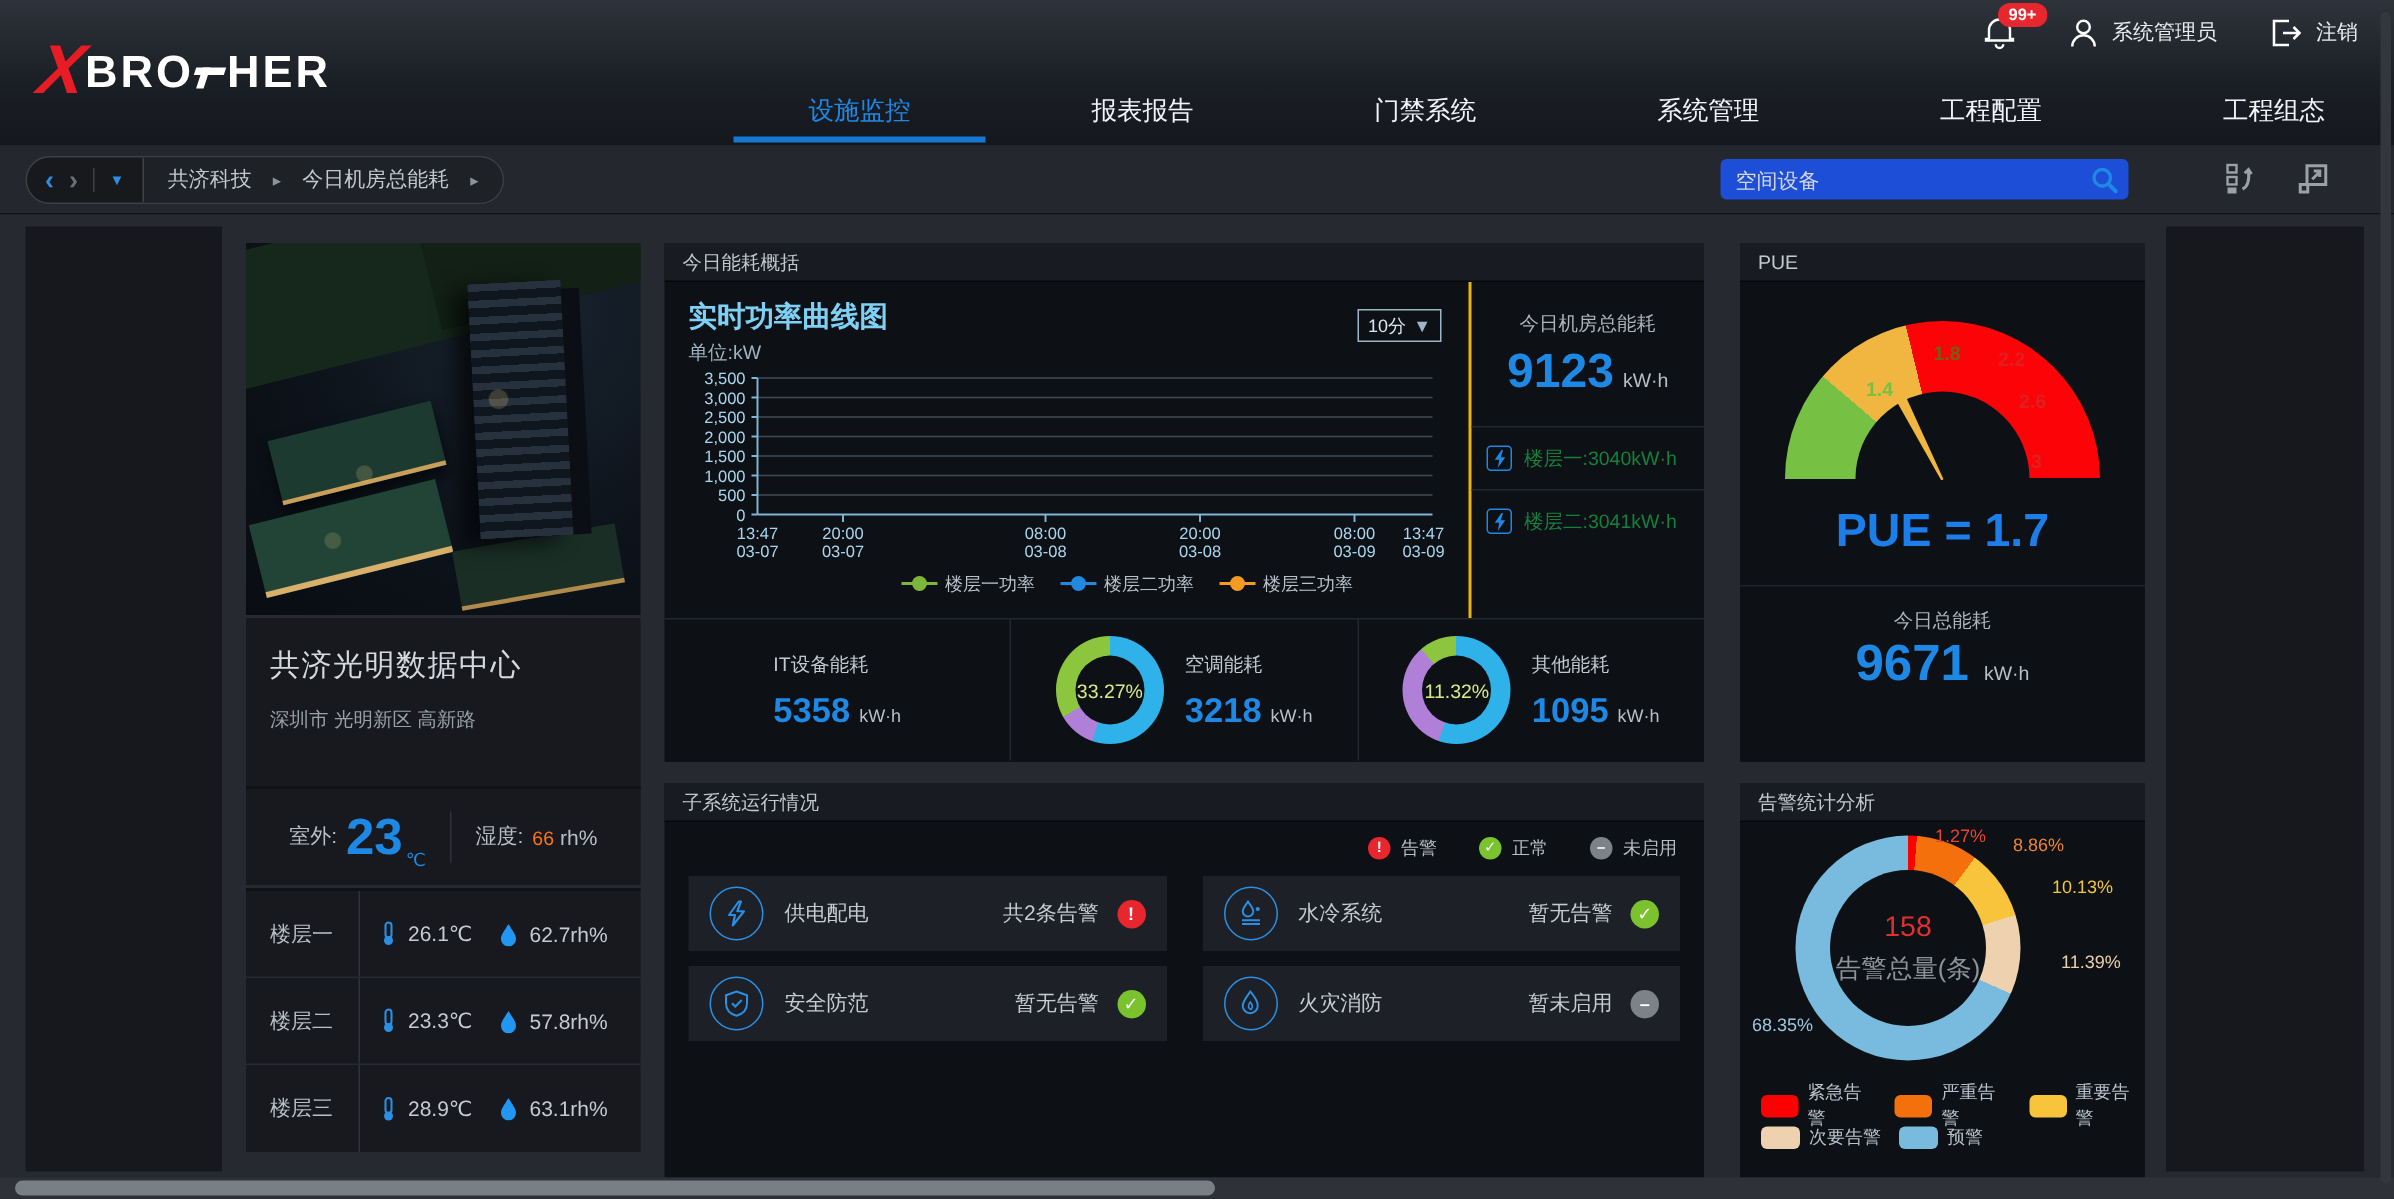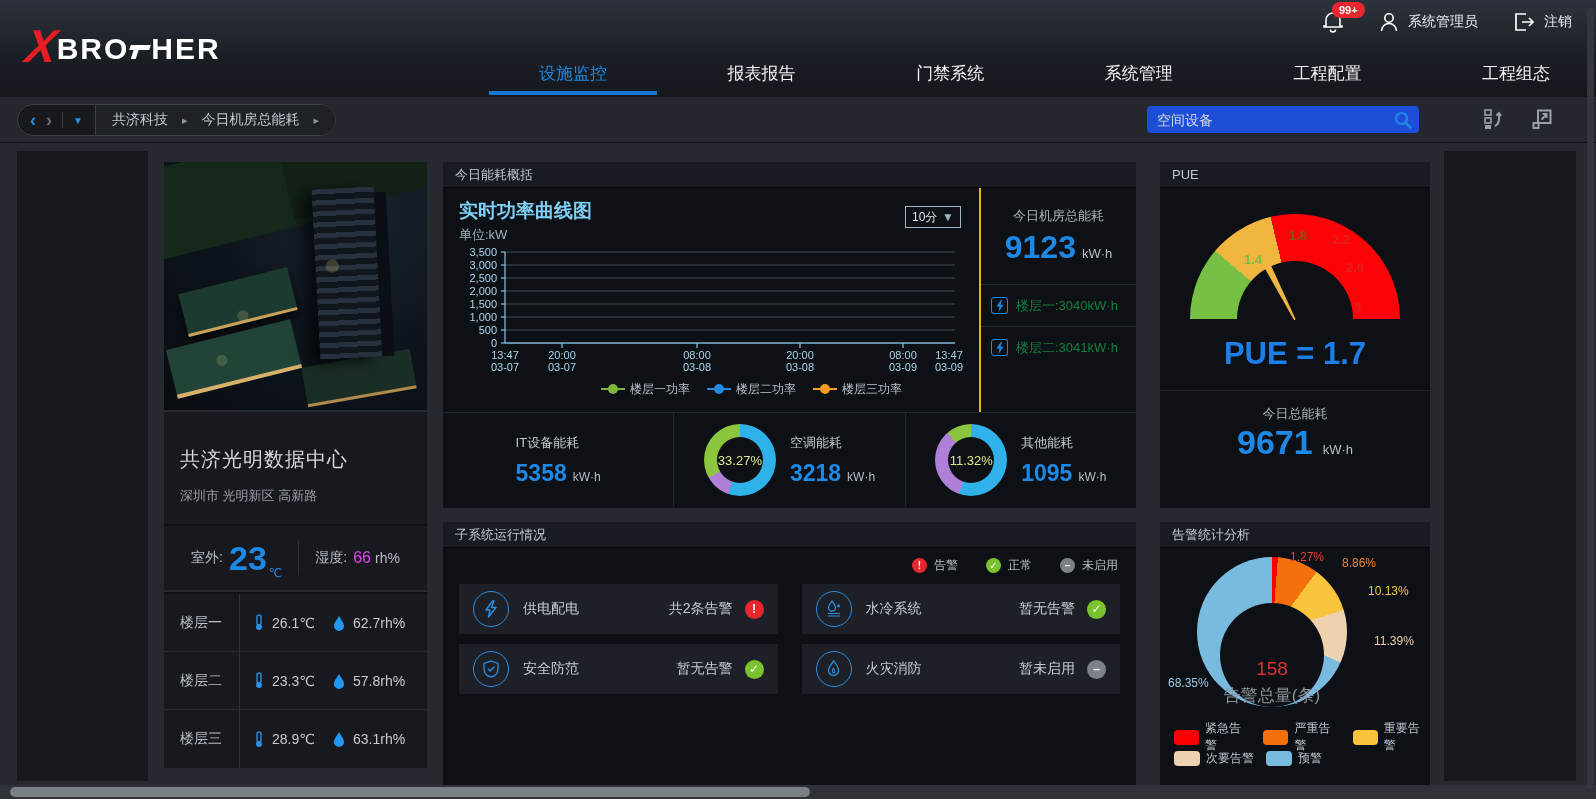--- a/index.html
+++ b/index.html
@@ -71,30 +71,30 @@
   .bimg .pod1 { position:absolute; left:18px; top:118px; width:112px; height:44px; transform:rotate(-14deg);
     background:#1d3a30; border-bottom:3px solid #c8a05a; box-shadow:0 6px 10px #0009; }
   .bimg .pod2 { position:absolute; left:6px; top:172px; width:128px; height:50px; transform:rotate(-14deg);
     background:#214437; border-bottom:4px solid #d8b06a; }
   .bimg .pod3 { position:absolute; left:140px; top:196px; width:110px; height:40px; transform:rotate(-10deg);
     background:#1a2e26; border-bottom:3px solid #b08a4a; }
   .bimg .glow { position:absolute; left:0; top:0; width:100%; height:100%;
     background:radial-gradient(circle at 64% 42%, #f7d98b33 0 6px, transparent 7px),
                radial-gradient(circle at 30% 62%, #f7d98b2e 0 5px, transparent 6px),
                radial-gradient(circle at 22% 80%, #f7d98b2a 0 5px, transparent 6px); }
-  .sitebox { position:absolute; top:250px; left:0; width:263px; height:142px; background:#17191e; padding:34px 16px 0; }
+  .sitebox { position:absolute; top:250px; left:0; width:263px; height:142px; background:#17191e; padding:18px 16px 0; }
   .sitename { color:#d5d9de; font-size:20px; letter-spacing:1px; }
   .siteaddr { color:#9aa0a8; font-size:13px; margin-top:14px; }
   .weather { position:absolute; top:362px; left:0; width:263px; height:66px; background:#17191e;
     display:flex; align-items:center; justify-content:center; border-top:2px solid #101114; }
   .wl { color:#b9bfc7; font-size:14px; }
   .wtemp { color:#1e88e5; font-size:34px; font-weight:bold; margin:0 2px 0 6px; }
   .wunit { color:#1e88e5; font-size:12px; align-self:flex-end; margin-bottom:10px; }
   .wdiv { width:1px; height:34px; background:#2e333a; margin:0 16px; }
-  .whum { color:#d946ef; font-size:16px; margin:0 4px 0 6px; }
+  .whum { color:#f97316; font-size:13px; margin:0 4px 0 6px; }
   .wrh { color:#b9bfc7; font-size:14px; }
   .floors { position:absolute; top:430px; left:0; width:263px; height:176px; background:#17191e; border-top:2px solid #101114; }
   .frow { display:flex; align-items:center; height:58px; border-bottom:1px solid #262b31; }
   .frow:last-child { border-bottom:none; }
   .fname { width:76px; color:#b9bfc7; font-size:14px; padding-left:16px; border-right:1px solid #2e333a;
     height:100%; display:flex; align-items:center; }
   .fvals { flex:1; display:flex; align-items:center; gap:8px; padding-left:14px; color:#c6cbd2; font-size:14px; }
   .fvals svg { flex:0 0 auto; }
   .fhum { margin-left:10px; }
 
@@ -545,21 +545,21 @@
         <div class="big">
           <span class="num">9671</span>
           <span class="unit">kW·h</span>
         </div>
       </div>
     </div>
 
     <div class="panel alarm">
       <div class="phead">告警统计分析</div>
       <div class="abody">
-        <div class="adonut" style="background: conic-gradient(rgb(253, 1, 0) 0%, rgb(253, 1, 0) 1.27%, rgb(244, 112, 12) 1.27%, rgb(244, 112, 12) 10.13%, rgb(248, 196, 60) 10.13%, rgb(248, 196, 60) 20.26%, rgb(238, 210, 176) 20.26%, rgb(238, 210, 176) 31.65%, rgb(121, 186, 223) 31.65%, rgb(121, 186, 223) 100%); justify-content: flex-end;">
+        <div class="adonut" style="background: conic-gradient(rgb(253, 1, 0) 0%, rgb(253, 1, 0) 1.27%, rgb(244, 112, 12) 1.27%, rgb(244, 112, 12) 10.13%, rgb(248, 196, 60) 10.13%, rgb(248, 196, 60) 20.26%, rgb(238, 210, 176) 20.26%, rgb(238, 210, 176) 31.65%, rgb(121, 186, 223) 31.65%, rgb(121, 186, 223) 100%);">
           <span class="acnum">158</span>
           <span class="aclbl">告警总量(条)</span>
         </div>
         <span class="callout co-red" style="left:130px; top:2px">1.27%</span>
         <span class="callout co-or" style="left:182px; top:8px">8.86%</span>
         <span class="callout co-gold" style="left:208px; top:36px">10.13%</span>
         <span class="callout co-tan" style="left:214px; top:86px">11.39%</span>
         <span class="callout co-blu" style="left:8px;  top:128px">68.35%</span>
         <div class="aleg" style="top:172px">
           <div class="alegitem">

